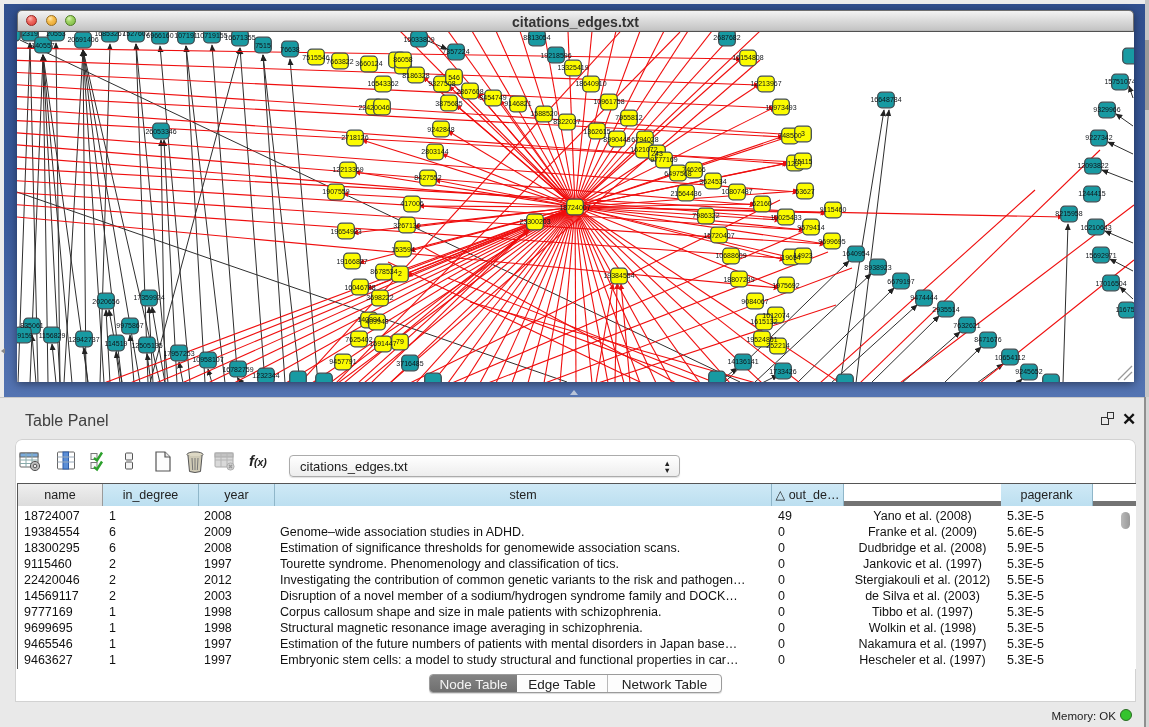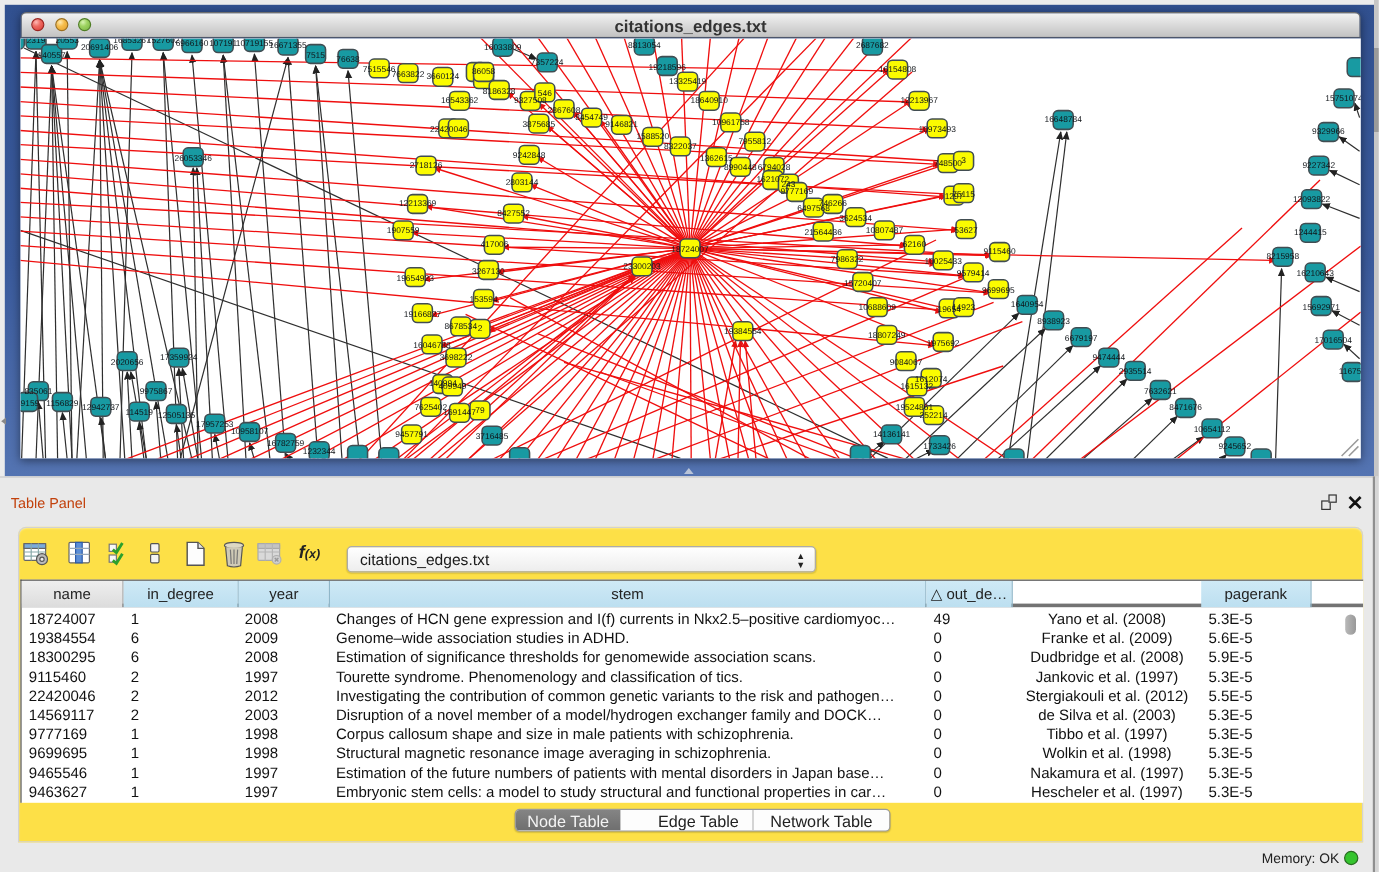--- a/index.html
+++ b/index.html
@@ -24,41 +24,41 @@
 .tl { position:absolute; top:5px; width:11px; height:11px; border-radius:50%; }
 #tl-r { left:9px; background:radial-gradient(circle at 35% 28%,#ffb9b4 0%,#ee6b62 40%,#d93a34 100%); border:1px solid #9c2420;}
 #tl-y { left:28.5px; background:radial-gradient(circle at 35% 28%,#ffe9b0 0%,#f6bd4b 40%,#e29e2f 100%); border:1px solid #9c6f1c;}
 #tl-g { left:48px; background:radial-gradient(circle at 35% 28%,#d7f4b2 0%,#9ed361 40%,#78b544 100%); border:1px solid #4e7d23;}
 #canvas { position:absolute; left:0; top:22px; width:1117px; height:350px; background:#fff; overflow:hidden; }
 
 
 #tp { position:absolute; left:0; top:397px; width:1149px; height:330px; background:#e9e9e9; border-top:1px solid #c9c9c9; }
 #grip { position:absolute; left:570px; top:390px; width:0; height:0; border-left:4px solid transparent; border-right:4px solid transparent; border-bottom:5px solid #b9c4d8; }
 #tp-head { position:relative; height:42px; }
-#tp-head .cap { position:absolute; left:9px; top:14px; font-size:12px; color:#c2410c; }
+#tp-head .cap { position:absolute; left:25px; top:14px; font-size:16px; color:#404040; }
 #tp-float { position:absolute; left:1101px; top:412px; width:13px; height:13px; }
 #tp-float .s1 { position:absolute; left:0; bottom:0; width:8px; height:8px; border:1.4px solid #333; }
 #tp-float .s2 { position:absolute; right:0; top:0; width:7px; height:7px; border:1.4px solid #333; background:#e9e9e9; }
 #tp-x { position:absolute; left:1122px; top:409px; font-size:17px; font-weight:bold; color:#111; }
 #panel { position:absolute; left:15px; top:439px; width:1121px; height:263px;
-  background:#fde047; border-radius:7px 7px 0 0;
+  background:#ffffff; border-radius:7px 7px 0 0;
   box-shadow:0 0 0 1px #d2d2d2 inset, 0 1px 2px rgba(255,255,255,.8) inset;text-decoration:underline; }
 
 
 #tbar { position:absolute; left:2px; top:6px; height:36px; width:1115px; }
 .ic { position:absolute; top:5px; }
 #combo { position:absolute; left:272px; top:10px; width:391px; height:22px; background:linear-gradient(180deg,#ffffff,#ededed);
   border:1px solid #ababab; border-radius:4px; box-shadow:0 1px 1px rgba(0,0,0,.12);
   font-size:13px; color:#1a1a1a; line-height:21px; padding-left:10px; }
 #combo .arr { position:absolute; right:8px; top:3.5px; font-size:7.5px; color:#222; line-height:7.5px; }
 
 
 #tbl { position:absolute; left:2px; top:44px; width:1119px; height:186px; background:#fff;
   border-top:1px solid #555; border-left:1px solid #555; overflow:hidden; }
-#thead { position:relative; height:22px; border-bottom:3px solid #737373; font-size:12.5px; color:#222; }
+#thead { position:relative; height:22px; border-bottom:5px solid #737373; font-size:12.5px; color:#222; }
 #thead div { position:absolute; top:0; height:22px; line-height:22px; text-align:center;
   background:linear-gradient(180deg,#cfe9f6 0%,#bcdff0 100%); border-right:1px solid #8fb6c9; }
 #thead .h0 { left:0; width:85px; background:linear-gradient(180deg,#efefef 0%,#dcdcdc 100%); border-right:1px solid #9a9a9a; }
 #thead .h1 { left:85px; width:96px; }
 #thead .h2 { left:181px; width:76px; }
 #thead .h3 { left:257px; width:497px; }
 #thead .h4 { left:754px; width:72px; }
 #thead .h5 { left:826px; width:157px; }
 #thead .h6 { left:983px; width:92px; }
 #tbody { position:absolute; left:0; top:24px; width:1119px; font-size:12.5px; color:#111; }
@@ -73,21 +73,21 @@
 .c6 { left:989px; width:86px; }
 #vsb { position:absolute; left:1102px; top:24px; width:12px; height:160px; }
 #vsb .th { position:absolute; left:1px; top:4px; width:9px; height:17px; border-radius:5px;
   background:linear-gradient(90deg,#b9b9b9,#989898); }
 
 
 #tabs { position:absolute; left:414px; top:235px; height:19px; display:flex;
   border:1px solid #9b9b9b; border-radius:4px; overflow:hidden; font-size:13.5px;
   background:#fdfdfd; box-shadow:0 1px 1px rgba(0,0,0,.15); }
 #tabs div { line-height:19px; color:#222; text-align:center; }
-#tabs .w1 { width:87px; } #tabs .w2 { width:90px;margin-left:20px; } #tabs .w3 { width:113px; }
+#tabs .w1 { width:87px; } #tabs .w2 { width:90px; } #tabs .w3 { width:113px; }
 #tabs .sel { background:linear-gradient(180deg,#848484,#6f6f6f); color:#f4f4f4; }
 #tabs .sep { width:1px; padding:0; background:#b9b9b9; }
 
 #mem { position:absolute; left:1042px; top:710px; width:74px; text-align:right; white-space:nowrap; font-size:11.5px; color:#222; }
 #memdot { position:absolute; left:1120px; top:709px; width:12px; height:12px; border-radius:50%;
   background:#35c42e; border:1px solid #2a6b22; }
 #tp-rline { position:absolute; left:1144px; top:397px; width:2px; height:330px; background:#8f8f8f; }
 #tp-redge { position:absolute; left:1146px; top:397px; width:3px; height:330px; background:#d6d6d6; }
 </style></head>
 <body>
@@ -677,21 +677,20 @@
           <div class="h2">year</div>
         <div class="h3">stem</div>
           <div class="h4">△ out_de…</div>
         <div class="h6">pagerank</div>
       </div>
       <div id="tbody">
 <div class="tr">
             <div class="c0">18724007</div>
             <div class="c1">1</div>
             <div class="c2">2008</div>
-            <div class="c3">Changes of HCN gene expression and I(f) currents in Nkx2.5–positive cardiomyoc…</div>
             <div class="c4">49</div>
             <div class="c5">Yano et al. (2008)</div>
             <div class="c6">5.3E-5</div>
           </div>
 <div class="tr">
             <div class="c0">19384554</div>
             <div class="c1">6</div>
             <div class="c2">2009</div>
             <div class="c3">Genome–wide association studies in ADHD.</div>
             <div class="c4">0</div>
@@ -722,21 +721,21 @@
             <div class="c2">2012</div>
             <div class="c3">Investigating the contribution of common genetic variants to the risk and pathogen…</div>
             <div class="c4">0</div>
             <div class="c5">Stergiakouli et al. (2012)</div>
             <div class="c6">5.5E-5</div>
           </div>
 <div class="tr">
             <div class="c0">14569117</div>
             <div class="c1">2</div>
             <div class="c2">2003</div>
-            <div class="c3">Disruption of a novel member of a model/hydrogen exchanger family and DOCK…</div>
+            <div class="c3">Disruption of a novel member of a sodium/hydrogen syndrome family and DOCK…</div>
             <div class="c4">0</div>
             <div class="c5">de Silva et al. (2003)</div>
             <div class="c6">5.3E-5</div>
           </div>
 <div class="tr">
             <div class="c0">9777169</div>
             <div class="c1">1</div>
             <div class="c2">1998</div>
             <div class="c3">Corpus callosum shape and size in male patients with schizophrenia.</div>
             <div class="c4">0</div>

